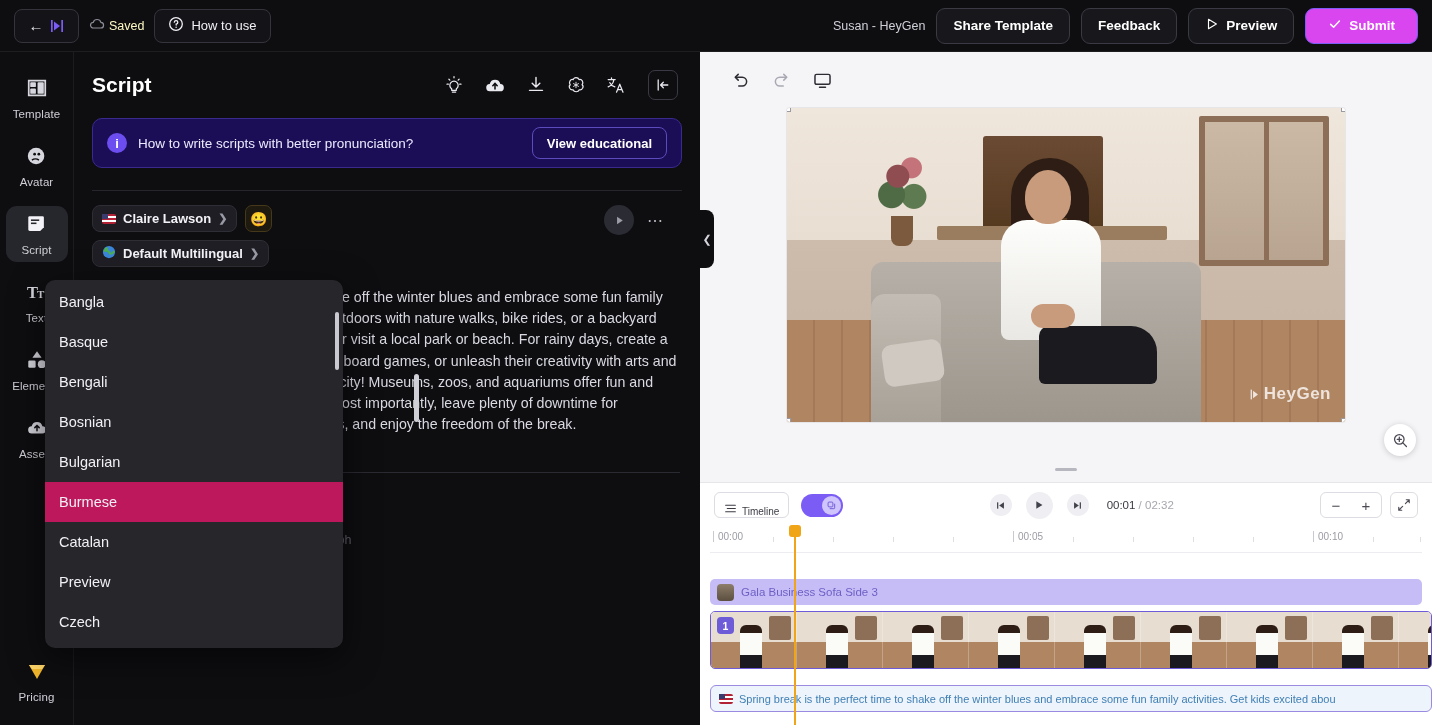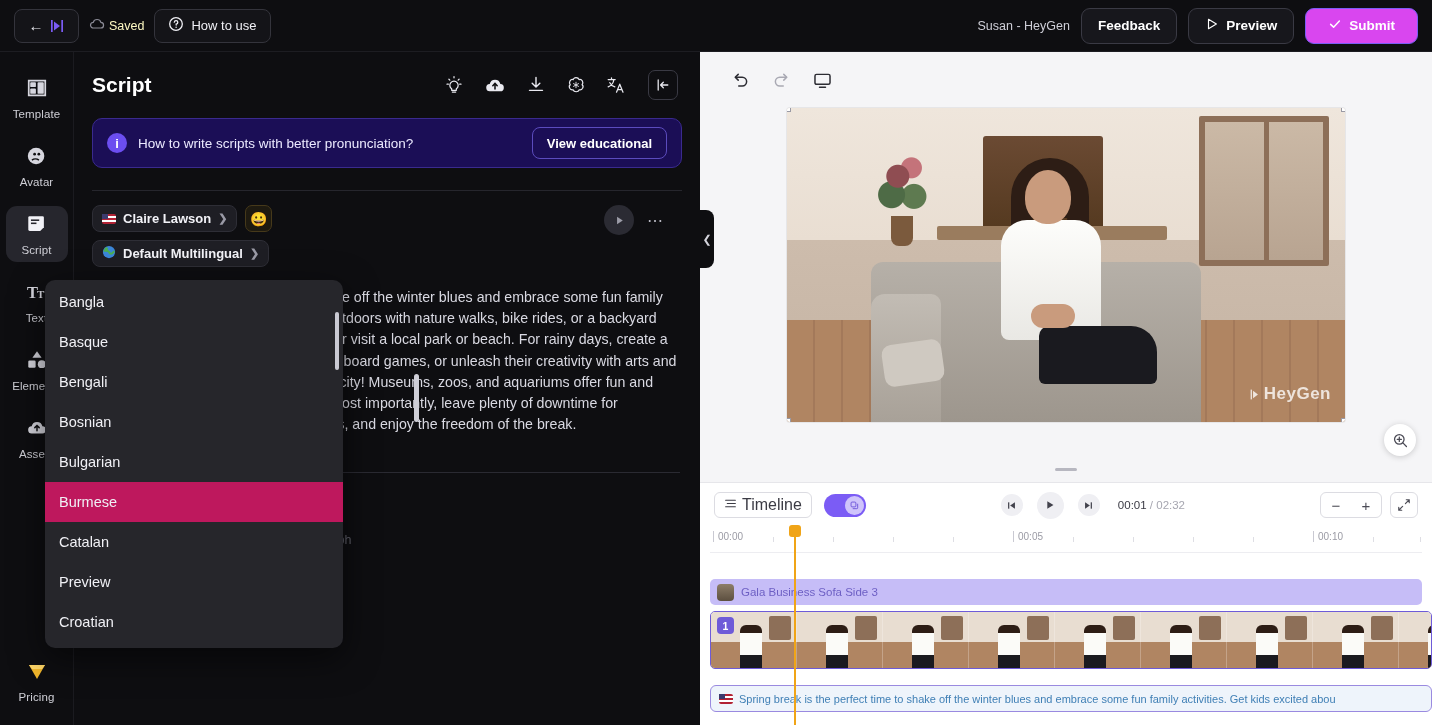--- a/index.html
+++ b/index.html
@@ -262,22 +262,22 @@
   }
 
   
   .tl {
     position: absolute; left: 700px; top: 482px; width: 732px; height: 243px;
     background: #fff; border-top: 1px solid #e6e6ea;
   }
   .tl-bar { height: 44px; display: flex; align-items: center; padding: 0 14px; }
   .tl-btn {
     height: 26px; border: 1px solid #dcdce2; border-radius: 6px;
-    display: flex; align-items: center; gap: 5px; padding: 0 9px;
-    color: #3b3b44; font-size: 16px; cursor: pointer;
+    display: flex; align-items: flex-end; gap: 5px; padding: 0 9px;
+    color: #3b3b44; font-size: 10px; cursor: pointer;
   }
   .toggle {
     width: 42px; height: 23px; border-radius: 13px; background: #7b5cf5;
     margin-left: 12px; position: relative; cursor: pointer;
   }
   .toggle .knob {
     position: absolute; right: 2px; top: 2px; width: 19px; height: 19px;
     border-radius: 50%; background: #cfc4fb;
     display: flex; align-items: center; justify-content: center;
   }
@@ -397,20 +397,23 @@
           <path d="M6.3 6.2a1.75 1.75 0 1 1 1.9 1.9v1" stroke-linecap="round"></path>
           <circle cx="8.1" cy="11.2" r=".75" fill="#f0f0f5" stroke="none"></circle>
         </svg>
       </span>
       <span>How to use</span>
     </div>
   </div>
 
   <div class="tb-right">
     <span class="acct">Susan -  HeyGen</span>
+    <div class="tb-btn">
+      <span>Share Template</span>
+    </div>
     <div class="tb-btn">
       <span>Feedback</span>
     </div>
     <div class="tb-btn">
       <span>
         <svg width="14" height="14" viewBox="0 0 16 16" fill="none" stroke="#fff" stroke-width="1.3">
           <path d="M4 2.6 L13 8 L4 13.4 Z" stroke-linejoin="round"></path>
         </svg>
       </span>
       <span>Preview</span>
@@ -623,21 +626,20 @@
 
 <div class="langdrop">
   <div class="lang-item">Bangla</div>
   <div class="lang-item">Basque</div>
   <div class="lang-item">Bengali</div>
   <div class="lang-item">Bosnian</div>
   <div class="lang-item">Bulgarian</div>
   <div class="lang-item sel">Burmese</div>
   <div class="lang-item">Catalan</div>
   <div class="lang-item">Preview</div>
-  <div class="lang-item">Croatian</div>
   <div class="lang-item">Czech</div>
   <div class="lang-scroll"></div>
 </div>
 
 <div class="stage">
 
   <div class="stage-top">
     <span class="stool2">
       <svg width="21" height="21" viewBox="0 0 24 24" fill="none" stroke="#2c2c33" stroke-width="1.7">
         <path d="M6.4 8.2H14a5 5 0 0 1 0 10h-4" stroke-linecap="round"></path>

